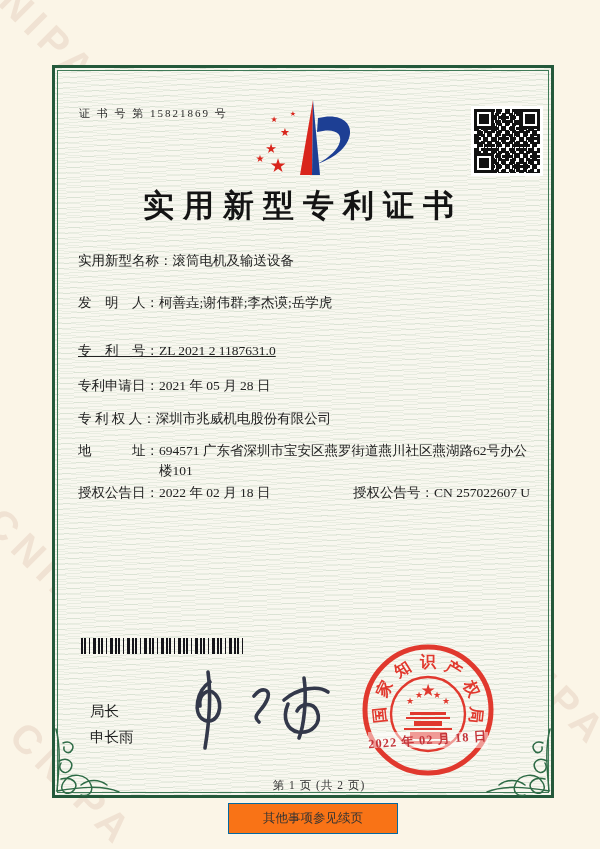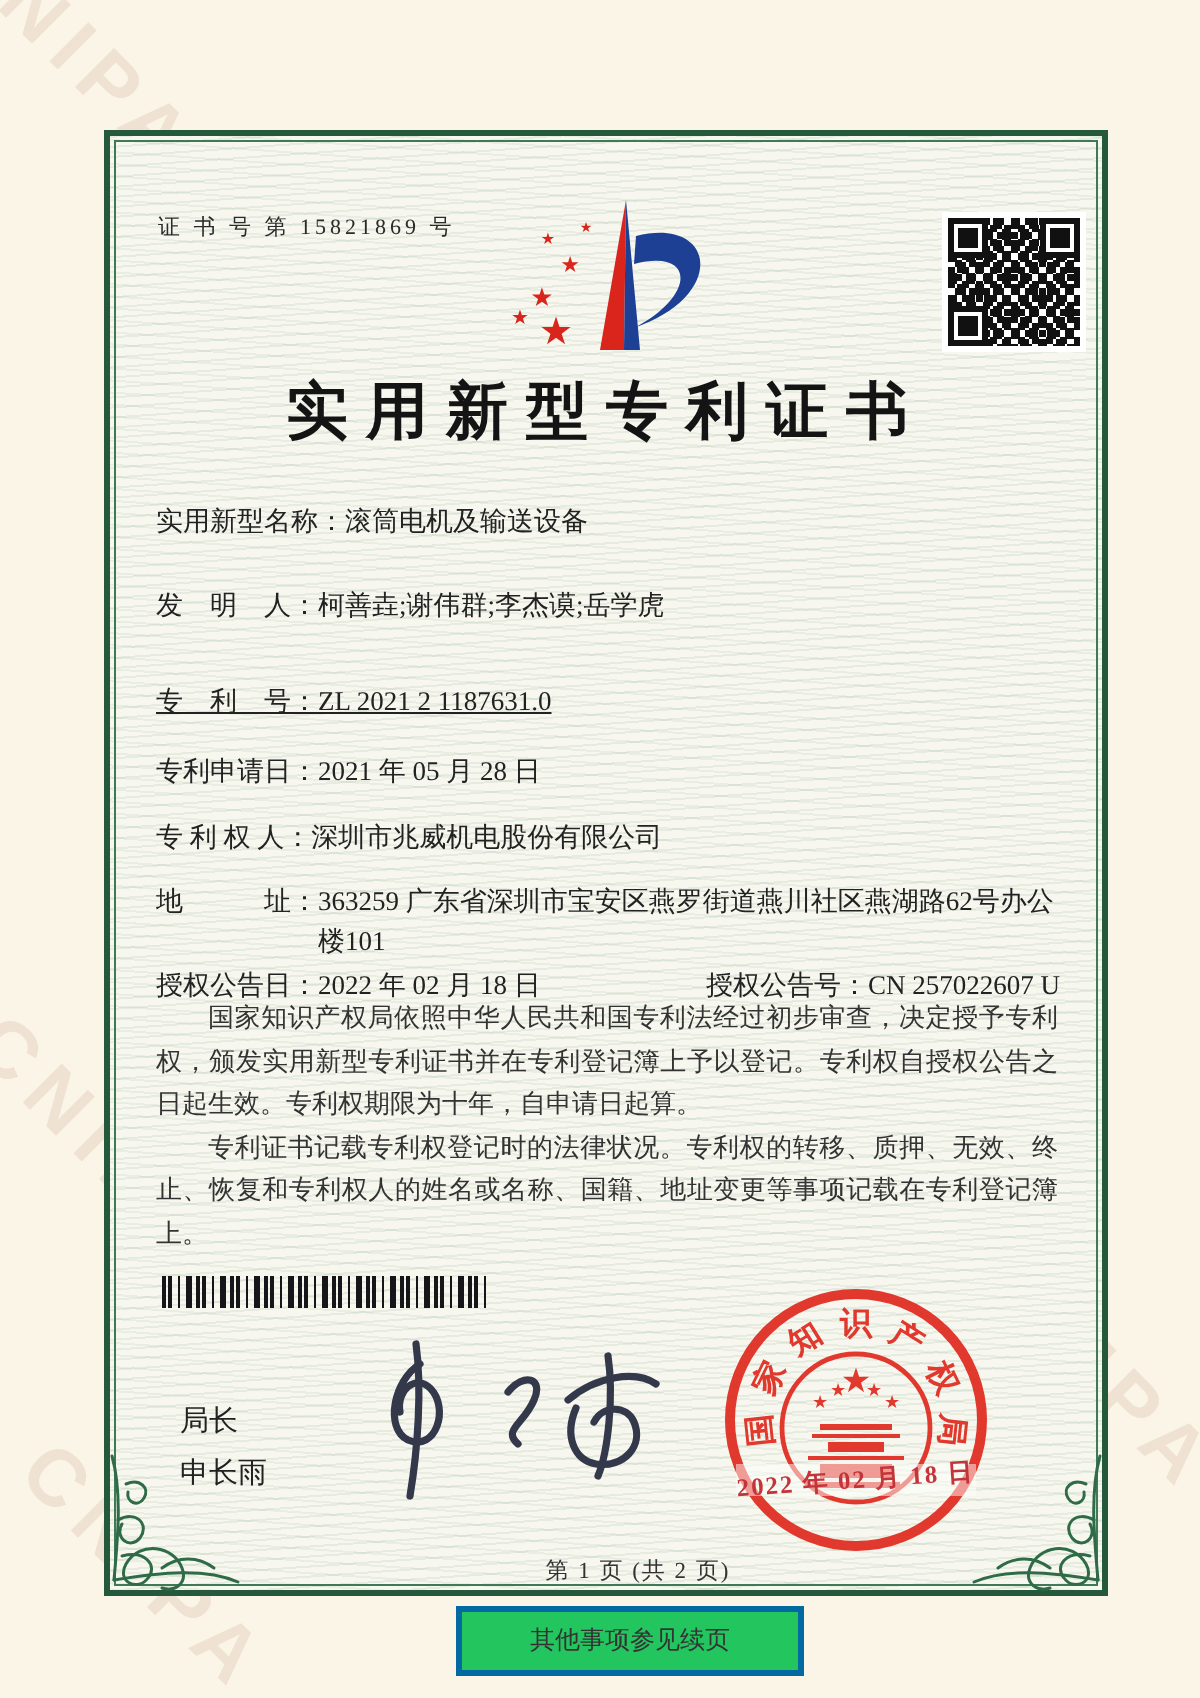--- a/index.html
+++ b/index.html
@@ -90,21 +90,21 @@
   .officer{position:absolute;left:35px;top:630px;font-size:14.5px;line-height:26px;color:#222;}
   .signature{position:absolute;left:125px;top:600px;}
   .seal{position:absolute;left:303px;top:572px;opacity:.93;}
   
   .page-num{
     position:absolute;left:0;right:0;top:710px;text-align:center;
     font-size:11.5px;letter-spacing:1px;color:#333;padding-left:32px;
   }
   .footer-box{
     position:absolute;left:228px;top:803px;width:160px;
-    border:3px solid #0369a1;background:#22c55e;
+    border:1px solid #0369a1;background:#f97316;
     text-align:center;padding:6px 4px;font-size:12.5px;color:#333;z-index:2;
   }
 </style>
 </head>
 <body>
 
 <div class="page">
 
   <div class="wm" style="left:-42px;top:2px;">CNIPA</div>
   <div class="wm" style="left:352px;top:228px;">CNIPA</div>
@@ -180,38 +180,34 @@
       <div class="f-row mb13">
         <span class="f-label">专利申请日：</span>
         <span class="f-value">2021 年 05 月 28 日</span>
       </div>
       <div class="f-row mb12">
         <span class="f-label">专 利 权 人：</span>
         <span class="f-value">深圳市兆威机电股份有限公司</span>
       </div>
       <div class="f-row mb2">
         <span class="f-label">地　　　址：</span>
-        <span class="f-value">363259 广东省深圳市宝安区燕罗街道燕川社区燕湖路62号办公楼101</span>
+        <span class="f-value">694571 广东省深圳市宝安区燕罗街道燕川社区燕湖路62号办公楼101</span>
       </div>
       <div class="grant-row">
         <div class="grant-left">
           <span class="f-label">授权公告日：</span>
           <span class="f-value">2022 年 02 月 18 日</span>
         </div>
         <div class="grant-right">
           <span class="f-label">授权公告号：</span>
           <span class="f-value">CN 257022607 U</span>
         </div>
       </div>
     </div>
 
-    <div class="paras">
-      <p>国家知识产权局依照中华人民共和国专利法经过初步审查，决定授予专利权，颁发实用新型专利证书并在专利登记簿上予以登记。专利权自授权公告之日起生效。专利权期限为十年，自申请日起算。</p>
-      <p>专利证书记载专利权登记时的法律状况。专利权的转移、质押、无效、终止、恢复和专利权人的姓名或名称、国籍、地址变更等事项记载在专利登记簿上。</p>
-    </div>
 
     <div class="barcode"></div>
 
     <div class="officer">
       <div>局长</div>
       <div>申长雨</div>
     </div>
 
     <div class="signature">
       <svg width="160" height="88" viewBox="0 0 160 88" fill="none" stroke="#33384a" stroke-width="3.6" stroke-linecap="round">

